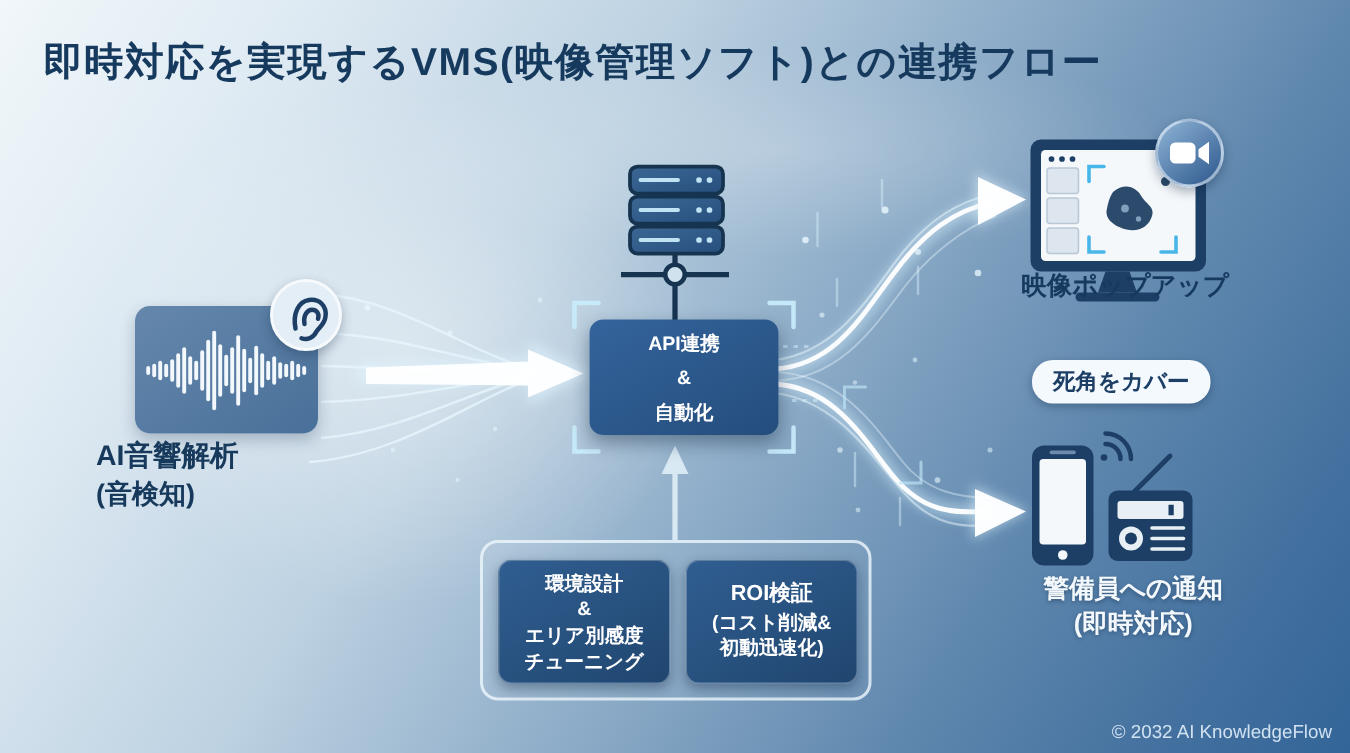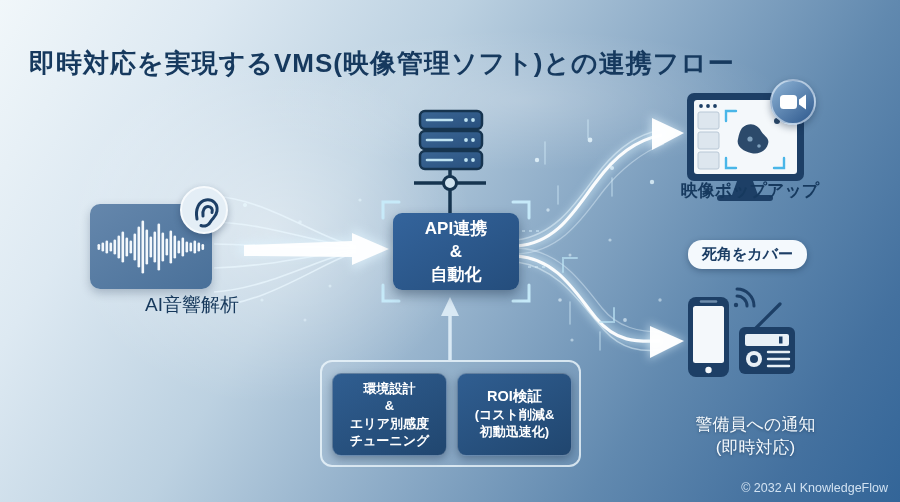--- a/index.html
+++ b/index.html
@@ -7,60 +7,60 @@
   .stage{
     position:relative;width:900px;height:502px;overflow:hidden;
     background:
       radial-gradient(closest-side at 30% 46%, rgba(255,255,255,.42), rgba(255,255,255,0) 75%),
       radial-gradient(closest-side at 58% 20%, rgba(255,255,255,.22), rgba(255,255,255,0) 70%),
       linear-gradient(122deg,#f1f7fa 0%,#dde9f2 18%,#bcd1e1 38%,#8cabc7 57%,#6189af 74%,#44719f 89%,#336598 100%);
   }
   .abs{position:absolute;}
   .title{
     left:0;top:24px;width:764px;text-align:center;
-    font-size:26px;font-weight:bold;color:#16395e;letter-spacing:1px;margin-top:22px;
+    font-size:26px;font-weight:bold;color:#16395e;letter-spacing:1px;
   }
   svg.layer{left:0;top:0;}
   
   .audio-box{
     left:90px;top:204px;width:122px;height:85px;border-radius:10px;
     background:linear-gradient(145deg,#6587ac,#497099);
     box-shadow:0 4px 10px rgba(20,40,70,.25);
     display:flex;align-items:center;justify-content:center;
   }
   .ear-badge{
     left:180px;top:186px;width:44px;height:44px;border-radius:50%;
     background:#e4eef6;border:2px solid #f6fafd;
     box-shadow:0 3px 7px rgba(20,40,70,.3);
     display:flex;align-items:center;justify-content:center;
   }
-  .audio-label{left:64px;top:293px;width:175px;text-align:right;color:#17395c;font-weight:normal;font-size:19px;line-height:24px;}
+  .audio-label{left:64px;top:293px;width:175px;text-align:left;color:#17395c;font-weight:bold;font-size:19px;line-height:24px;}
   
   .api-box{
     left:393px;top:213px;width:126px;height:77px;border-radius:9px;
     background:linear-gradient(150deg,#34649c,#244d7c);
     box-shadow:0 5px 12px rgba(12,32,58,.4);
     display:flex;flex-direction:column;align-items:center;justify-content:center;
-    color:#fff;font-weight:bold;font-size:17px;line-height:23px;text-align:center;
+    color:#fff;font-weight:bold;font-size:13px;line-height:23px;text-align:center;
   }
   
   .vms-label{left:648px;top:180px;width:204px;text-align:center;color:#16395e;font-weight:bold;font-size:17px;line-height:22px;}
   .callout{
     left:688px;top:240px;height:29px;padding:0 14px;border-radius:14px;
     background:#f4f9fd;display:flex;align-items:center;justify-content:center;
     color:#1d3f66;font-size:15px;font-weight:bold;
     box-shadow:0 2px 6px rgba(18,40,70,.35);
   }
   .callout::before,.callout::after{
     content:"";position:absolute;left:50%;width:13px;height:13px;background:#f4f9fd;
     transform:translateX(-50%) rotate(45deg);border-radius:2px;z-index:-1;
   }
   .callout::before{top:-5px;}
   .callout::after{bottom:-5px;}
-  .guard-label{left:658px;top:381px;width:195px;text-align:center;color:#f3f8fc;font-weight:normal;font-size:17px;line-height:23px;text-shadow:0 1px 3px rgba(10,30,55,.4);margin-top:32px;}
+  .guard-label{left:658px;top:381px;width:195px;text-align:center;color:#f3f8fc;font-weight:bold;font-size:17px;line-height:23px;text-shadow:0 1px 3px rgba(10,30,55,.4);}
   
   .cam-badge{
     left:770px;top:79px;width:42px;height:42px;border-radius:50%;
     background:linear-gradient(140deg,#8fb4d6,#2c578c);
     border:2px solid rgba(240,248,255,.55);
     box-shadow:0 3px 7px rgba(15,35,60,.35);
     display:flex;align-items:center;justify-content:center;
   }
   
   .tuning-wrap{
@@ -296,20 +296,21 @@
   <div class="abs ear-badge">
     <svg width="40" height="40" viewBox="-20 -20 40 40">
       <g fill="none" stroke="#1d3f66" stroke-width="3" stroke-linecap="round">
         <path d="M-7,9 C-9,-1 -5,-9 2,-10 C9,-11 14,-6 13,1 C12.5,6 9,8 7,11 C5,15 1,17 -3,15.5"></path>
         <path d="M-1,6 C-2,0 1,-3.5 4,-3.5 C7.5,-3.5 9,-0.5 8,2.5"></path>
       </g>
     </svg>
   </div>
   <div class="abs audio-label">
     <div>AI音響解析</div>
+    <div style="font-size:18px;">(音検知)</div>
   </div>
 
   <div class="abs api-box">
     <div>API連携</div>
     <div>&amp;</div>
     <div>自動化</div>
   </div>
 
   <div class="abs cam-badge">
     <svg width="34" height="34" viewBox="-17 -17 34 34">

